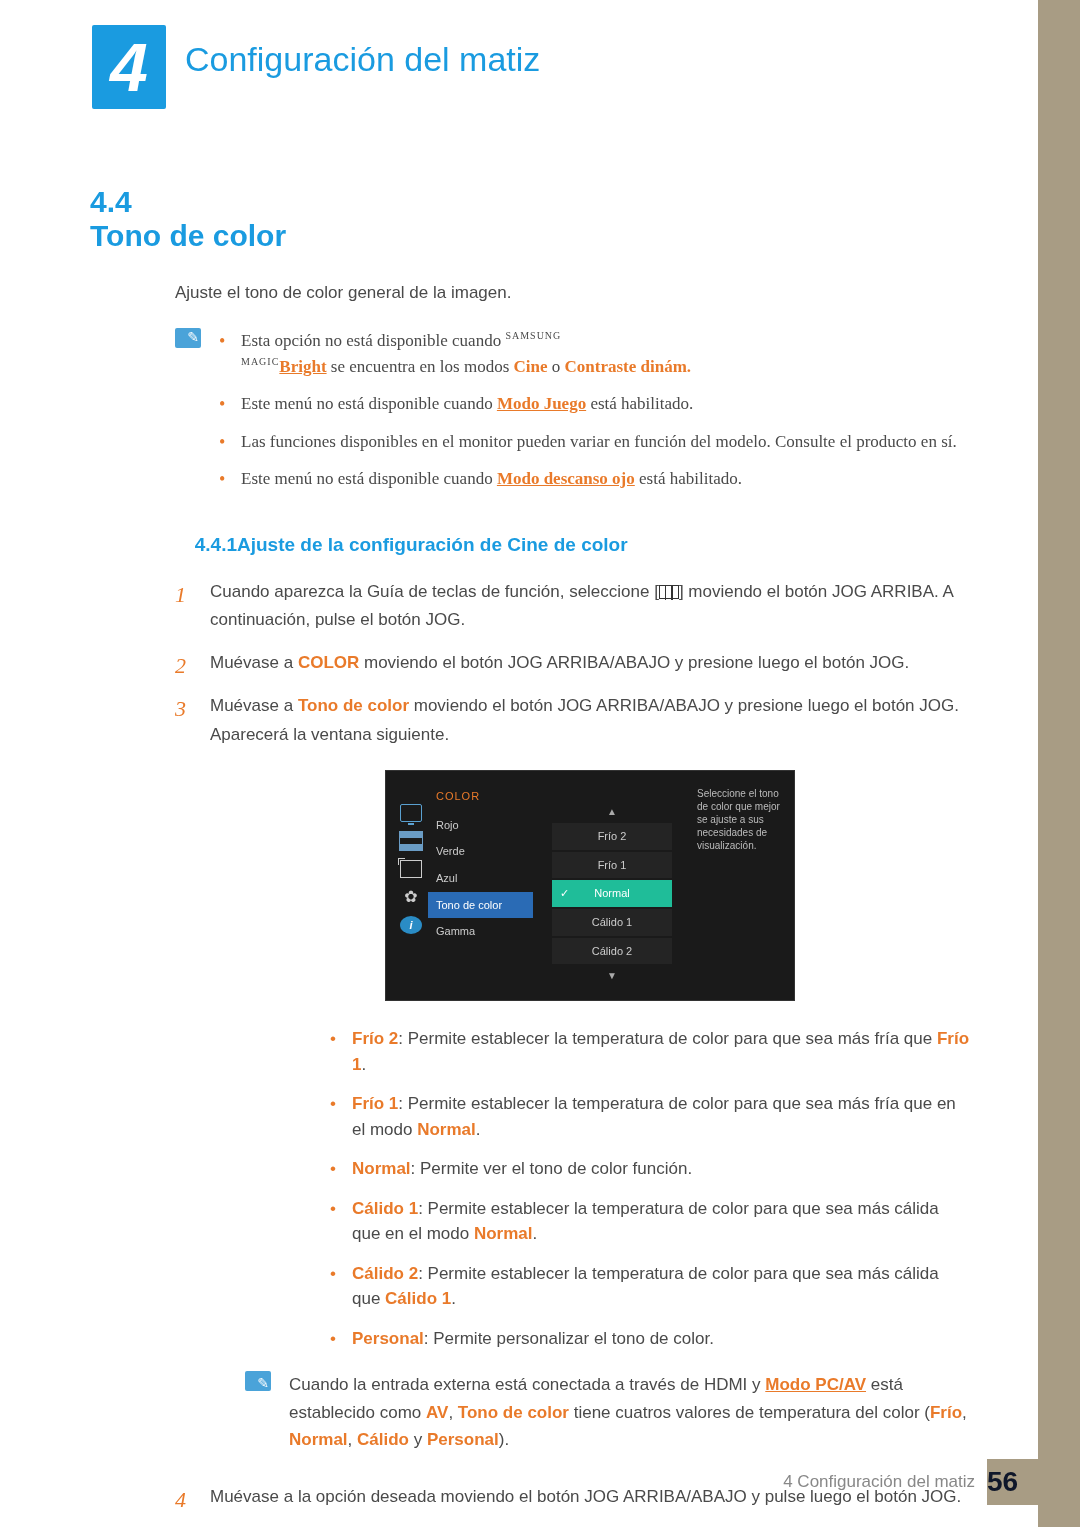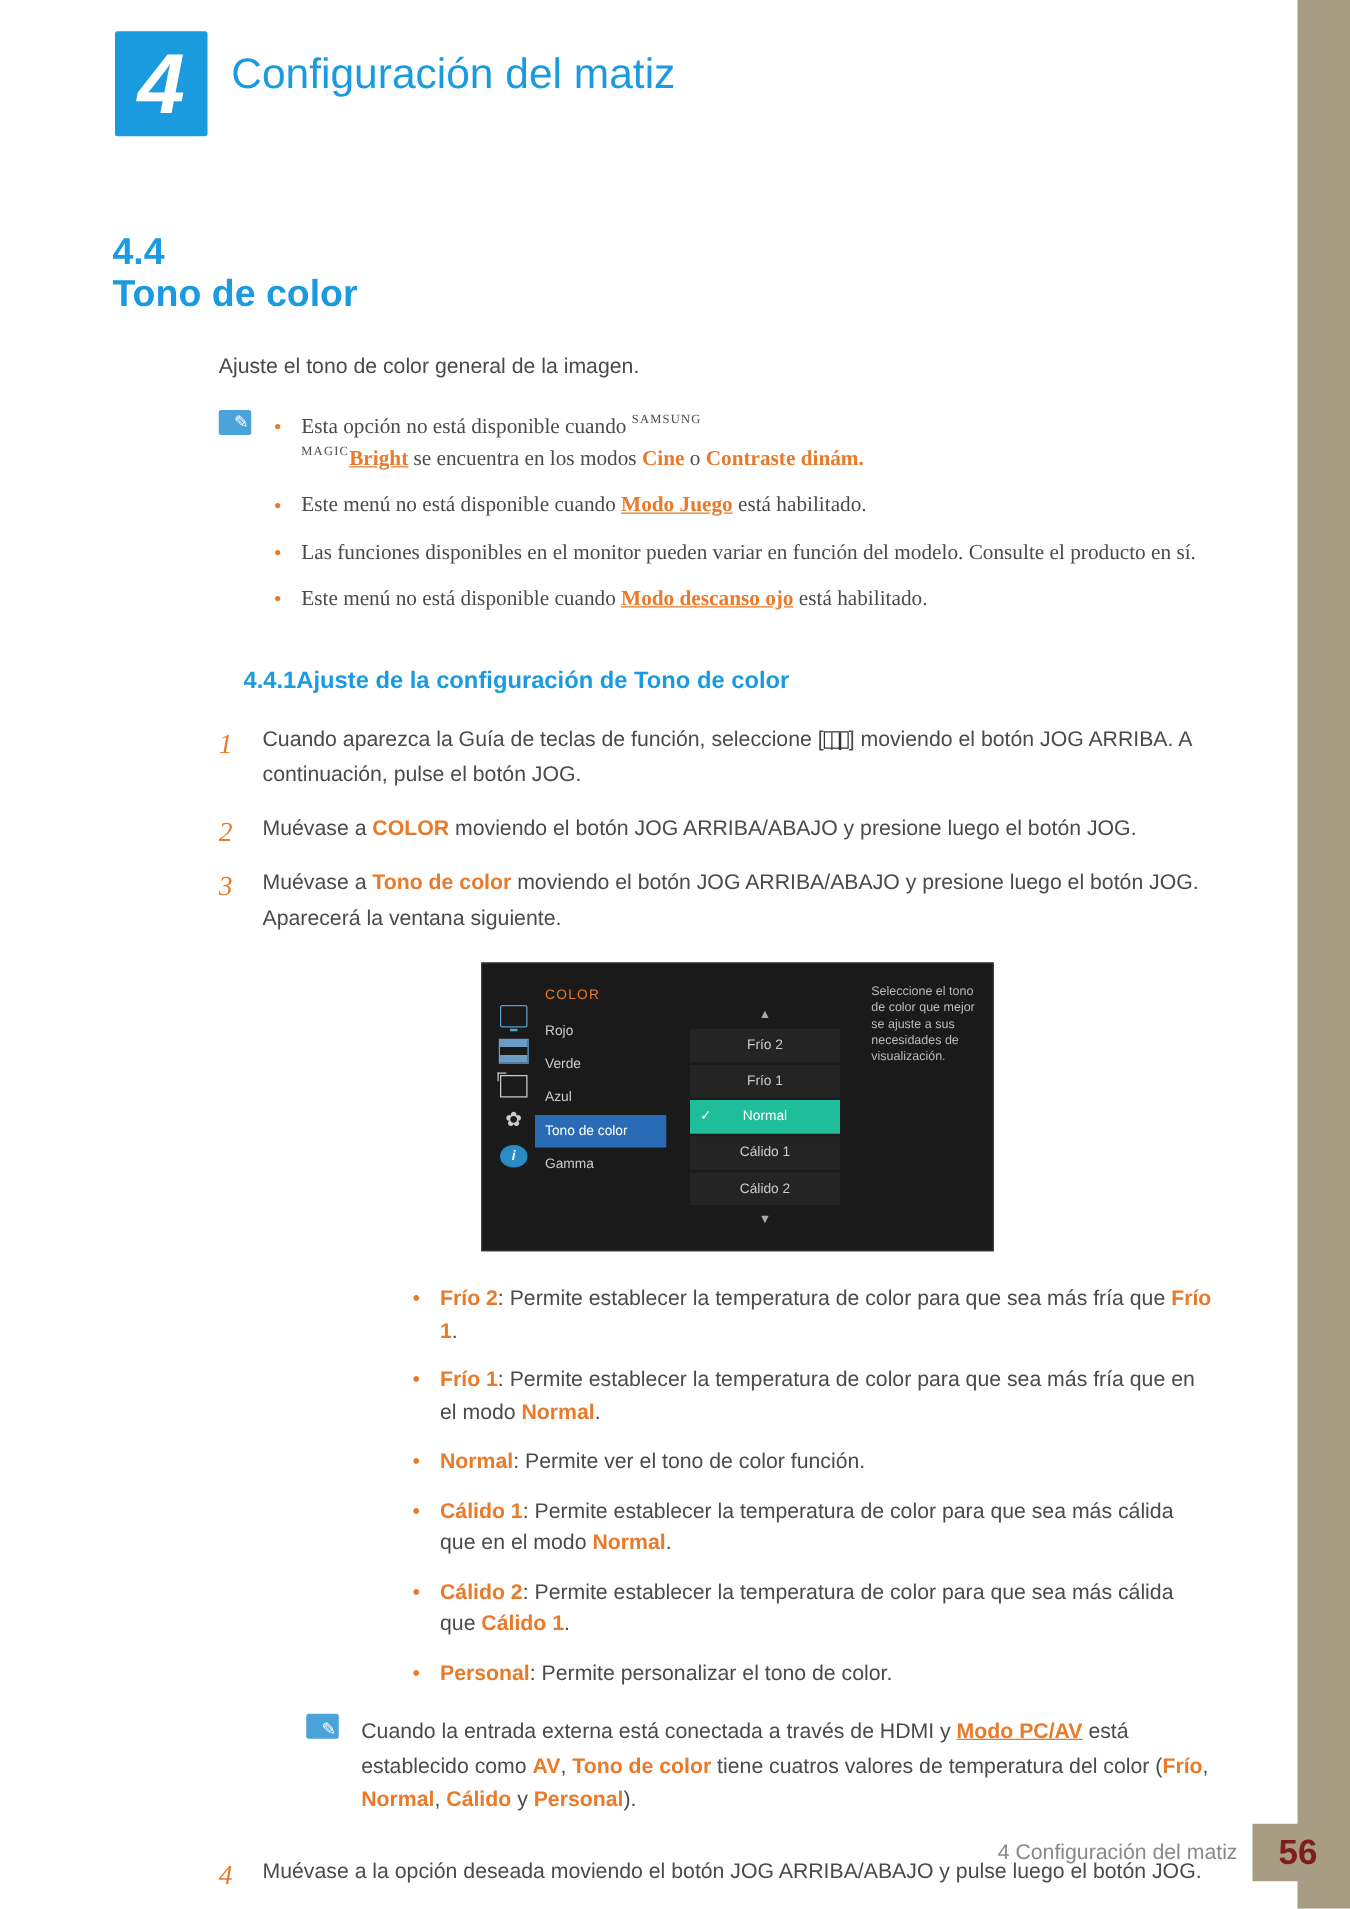--- a/index.html
+++ b/index.html
@@ -132,25 +132,25 @@
     font-size: 17px; color: #4a4a4a; line-height: 1.5;
     margin-bottom: 14px; padding-left: 22px; position: relative;
   }
   ul.color-list li::before {
     content: "•"; color: #e97a2a; position: absolute; left: 0;
   }
   .note-para { font-size: 17px; color:#4a4a4a; line-height:1.6; }
 
   .footer {
     position: absolute;
-    bottom: 22px; right: 26px;
+    bottom: 22px; right: 41px;
     display: flex; align-items: center;
   }
   .footer-text { color: #888; font-size: 17px; margin-right: 12px; }
-  .footer-num { background: #a89c84; color: #7f1d1d; font-size: 28px; font-weight: bold; width: 52px; height: 46px; text-align: right; line-height: 46px; }
+  .footer-num { background: #a89c84; color: #0f172a; font-size: 28px; font-weight: bold; width: 52px; height: 46px; text-align: left; line-height: 46px; }
 </style>
 </head>
 <body>
 
 <div class="side-stripe"></div>
 
 <div class="chapter-box">4</div>
 <div class="chapter-title">Configuración del matiz</div>
 
 <div class="content">
@@ -173,21 +173,21 @@
       </li>
       <li>Las funciones disponibles en el monitor pueden variar en función del modelo. Consulte el producto en sí.</li>
       <li>
         <span>Este menú no está disponible cuando </span><span class="orange-link">Modo descanso ojo</span><span> está habilitado.</span>
       </li>
     </ul>
   </div>
 
   <div class="subsection-row">
     <div class="subsection-num">4.4.1</div>
-    <div class="subsection-title">Ajuste de la configuración de Tono de color</div>
+    <div class="subsection-title">Ajuste de la configuración de Cine de color</div>
   </div>
 
   <ol class="steps">
     <li>
       <span>Cuando aparezca la Guía de teclas de función, seleccione [</span><span class="inline-icon"></span><span>] moviendo el botón JOG ARRIBA. A continuación, pulse el botón JOG.</span>
     </li>
     <li>
       <span>Muévase a </span><span class="orange-bold">COLOR</span><span> moviendo el botón JOG ARRIBA/ABAJO y presione luego el botón JOG.</span>
     </li>
     <li>

